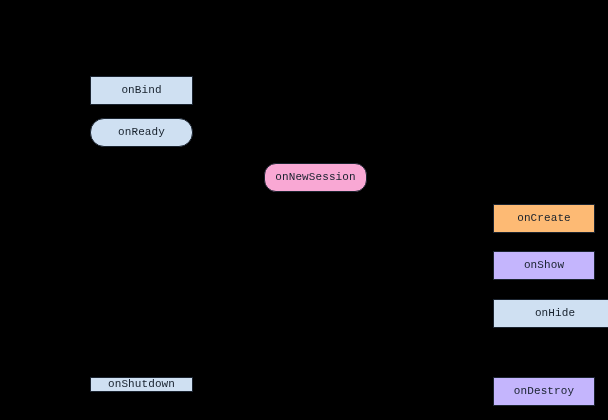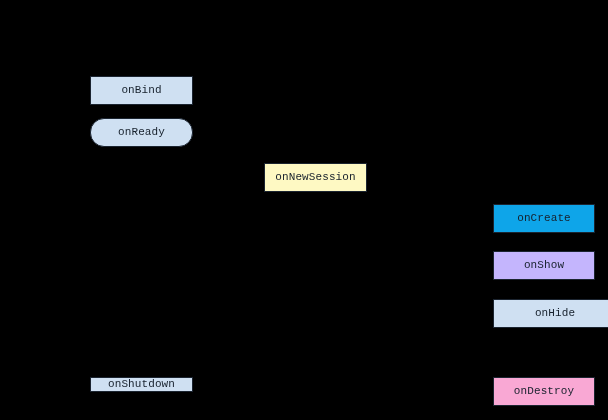--- a/index.html
+++ b/index.html
@@ -43,37 +43,37 @@
 <div id="canvas" style="width: 608px; height: 420px; background: rgb(0, 0, 0);">
 
   <div class="node" style="left: 90px; top: 76px; width: 103px; height: 29px; background: rgb(207, 224, 242); border-color: rgb(27, 36, 48); color: rgb(22, 32, 44);">
     <span class="node-label">onBind</span>
   </div>
 
   <div class="node" style="left: 90px; top: 118px; width: 103px; height: 29px; background: rgb(207, 224, 242); border-color: rgb(27, 36, 48); color: rgb(22, 32, 44); border-radius: 14px;">
     <span class="node-label">onReady</span>
   </div>
 
-  <div class="node" style="left: 264px; top: 163px; width: 103px; height: 29px; background: #fef9c3; border-color: rgb(27, 36, 48); color: rgb(22, 32, 44);">
+  <div class="node" style="left: 264px; top: 163px; width: 103px; height: 29px; background: #f9a8d4; border-color: rgb(27, 36, 48); color: rgb(22, 32, 44); border-radius: 12px;">
     <span class="node-label">onNewSession</span>
   </div>
 
-  <div class="node" style="left: 493px; top: 204px; width: 102px; height: 29px; background: #0ea5e9; border-color: rgb(27, 36, 48); color: rgb(22, 32, 44);">
+  <div class="node" style="left: 493px; top: 204px; width: 102px; height: 29px; background: #fdba74; border-color: rgb(27, 36, 48); color: rgb(22, 32, 44);">
     <span class="node-label">onCreate</span>
   </div>
 
   <div class="node" style="left: 493px; top: 251px; width: 102px; height: 29px; background: #c4b5fd; border-color: rgb(27, 36, 48); color: rgb(22, 32, 44);">
     <span class="node-label">onShow</span>
   </div>
 
   <div class="node" style="left: 493px; top: 299px; width: 124px; height: 29px; background: rgb(207, 224, 242); border-color: rgb(27, 36, 48); color: rgb(22, 32, 44);">
     <span class="node-label">onHide</span>
   </div>
 
   <div class="node" style="left: 90px; top: 377px; width: 103px; height: 15px; background: rgb(207, 224, 242); border-color: rgb(27, 36, 48); color: rgb(22, 32, 44);">
     <span class="node-label">onShutdown</span>
   </div>
 
-  <div class="node" style="left: 493px; top: 377px; width: 102px; height: 29px; background: #f9a8d4; border-color: rgb(27, 36, 48); color: rgb(22, 32, 44);">
+  <div class="node" style="left: 493px; top: 377px; width: 102px; height: 29px; background: #c4b5fd; border-color: rgb(27, 36, 48); color: rgb(22, 32, 44);">
     <span class="node-label">onDestroy</span>
   </div>
 
 </div>
 
 </body></html>

